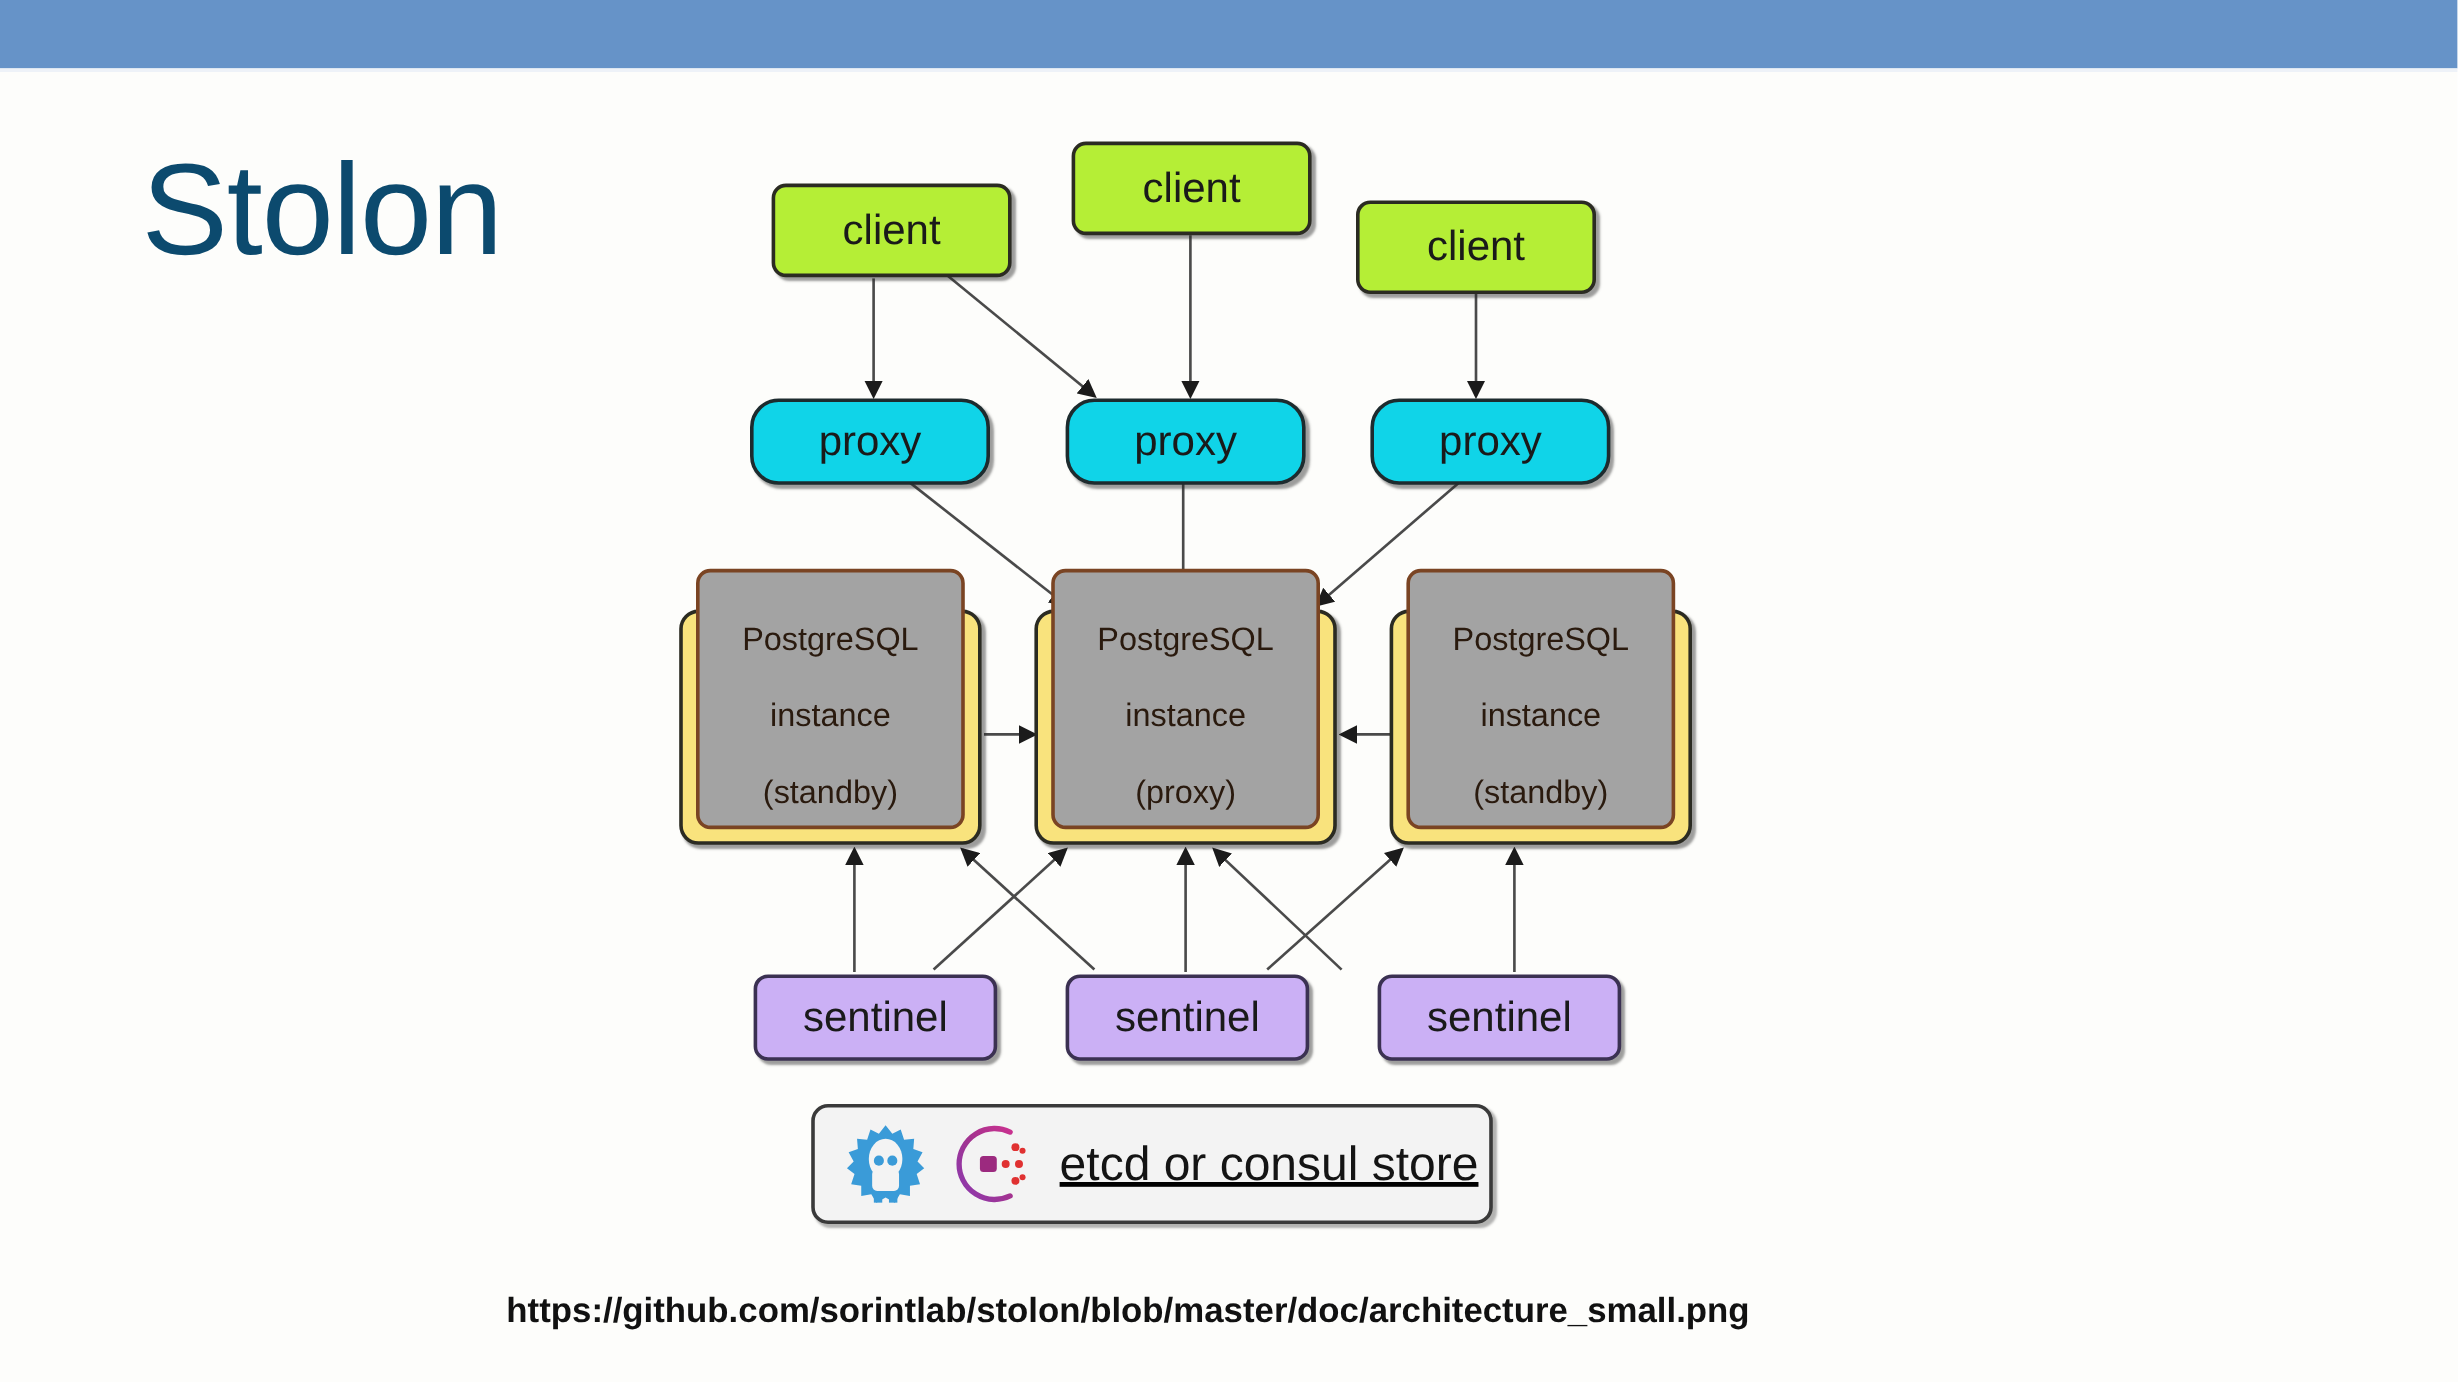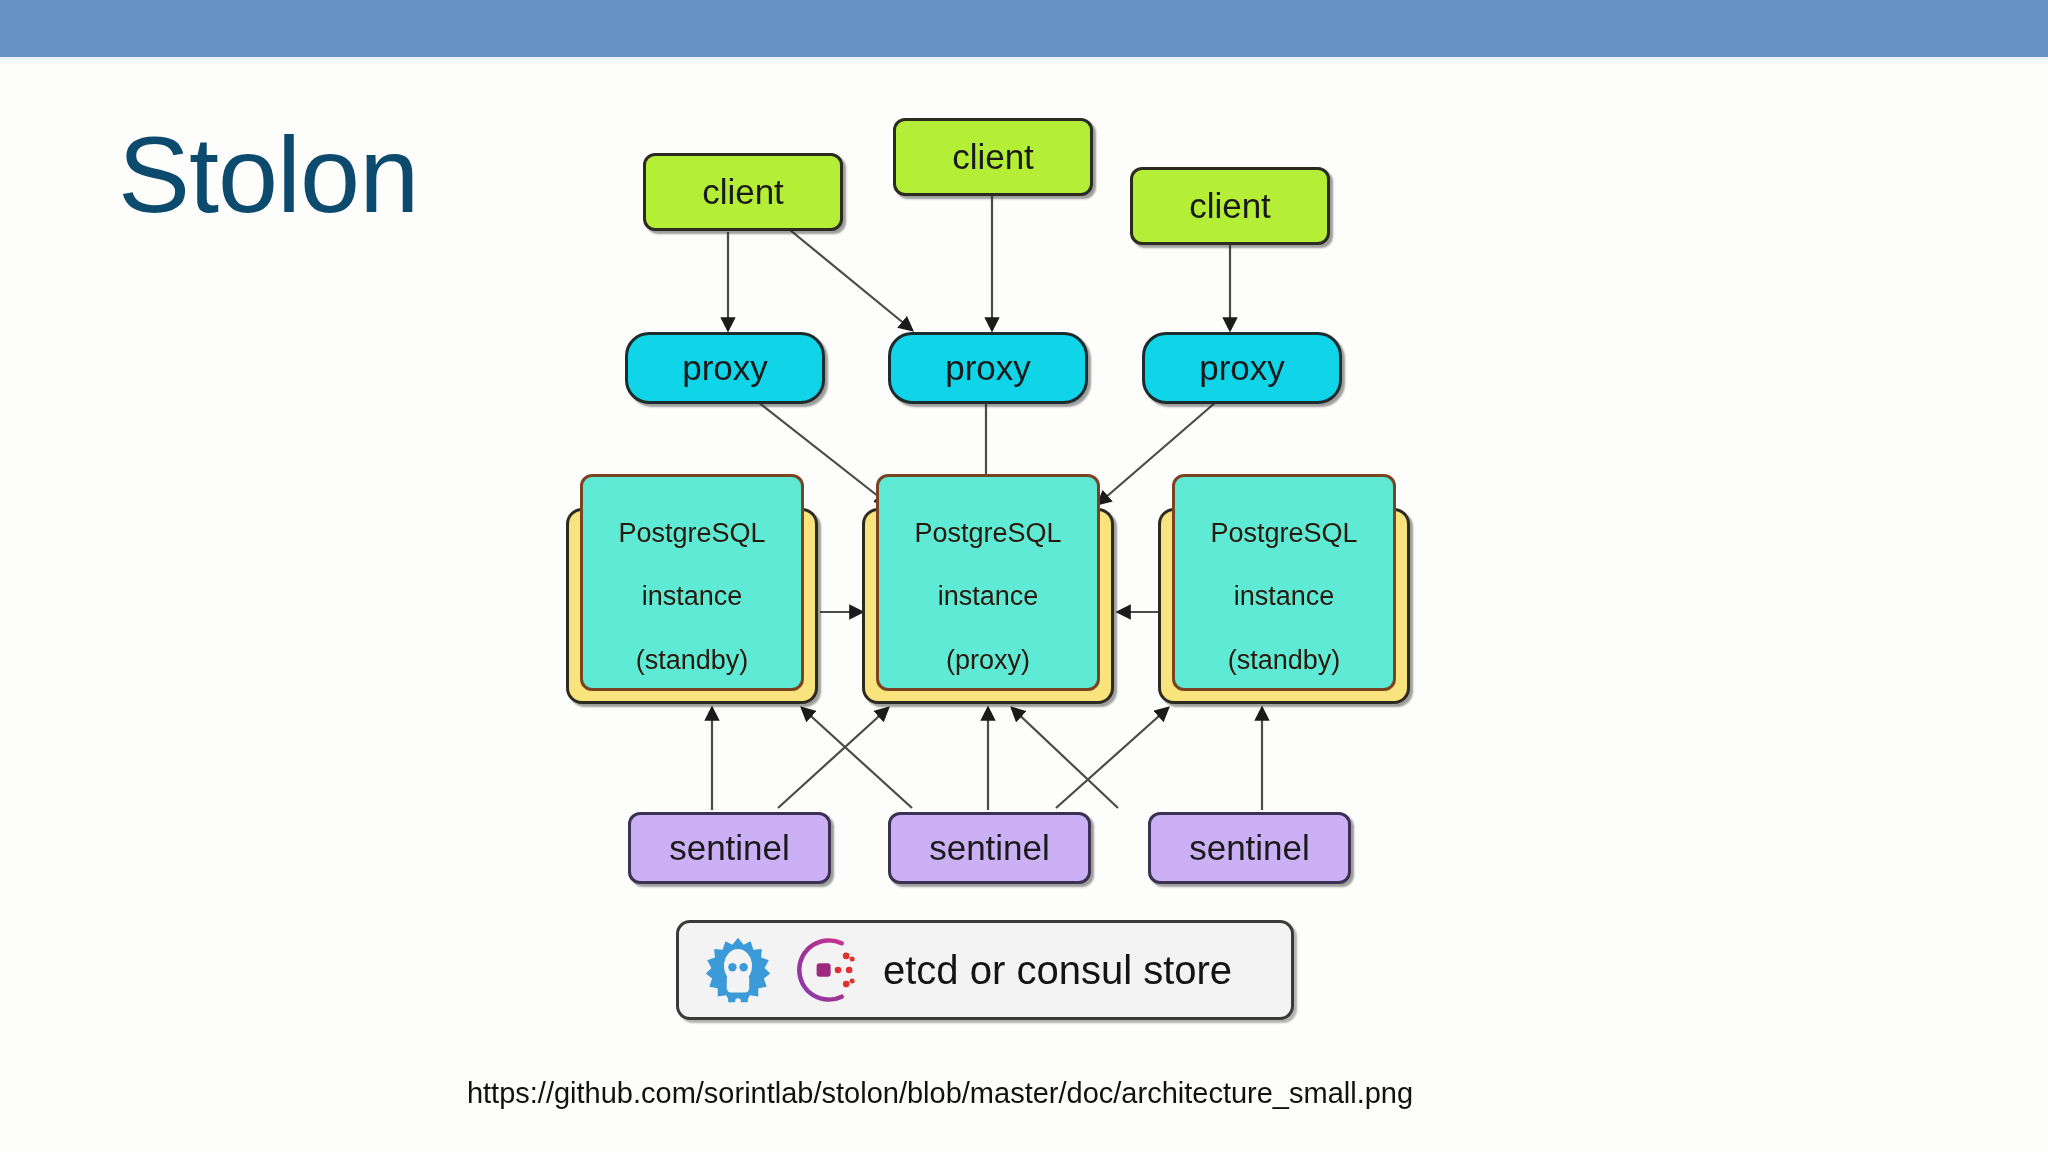--- a/index.html
+++ b/index.html
@@ -100,21 +100,21 @@
     font-size: 34px;
     text-align: center;
     padding-top: 10px;
     color: #1a1a1a;
   }
   .pg-instance {
     position: absolute;
     left: 11px;
     right: 11px;
     bottom: 10px;
-    background: #5eead4;
+    background: #a3a3a3;
     border: 3px solid #7a4423;
     border-radius: 12px;
     font-size: 27px;
     line-height: 1.18;
     color: #2a1a0e;
     text-align: center;
     padding: 9px 4px 11px 4px;
     box-sizing: border-box;
     white-space: pre-line;
     margin-top: 20px;
@@ -147,20 +147,21 @@
 
   #source-caption {
     position: absolute;
     left: 0;
     top: 1077px;
     width: 1880px;
     text-align: center;
     font-size: 29px;
     color: #111111;
     font-family: "Liberation Sans", sans-serif;
+    font-weight: bold;
   }
 </style>
 </head>
 <body>
 
 <div id="slide">
 
   <div id="header-bar"></div>
   <div id="header-rule"></div>
 
@@ -248,21 +249,21 @@
     <div class="node node-sentinel" style="left:628px; top:812px; width:203px; height:72px;">
       <span>sentinel</span>
     </div>
     <div class="node node-sentinel" style="left:888px; top:812px; width:203px; height:72px;">
       <span>sentinel</span>
     </div>
     <div class="node node-sentinel" style="left:1148px; top:812px; width:203px; height:72px;">
       <span>sentinel</span>
     </div>
 
-    <div class="node-store" style="left:676px; top:920px; width:618px; height:100px;">
+    <div class="node-store" style="left:676px; top:920px; width:568px; height:100px;text-decoration:underline;">
 
       <svg class="store-logo" width="70" height="70" viewBox="0 0 100 100" xmlns="http://www.w3.org/2000/svg">
         <g fill="#3a9bd8">
           <path d="M50 4 L58 14 L68 9 L72 21 L84 20 L83 32 L94 36 L88 47
                    L96 55 L87 62 L91 74 L79 76 L79 88 L67 86 L61 96 L50 90
                    L39 96 L33 86 L21 88 L21 76 L9 74 L13 62 L4 55 L12 47
                    L6 36 L17 32 L16 20 L28 21 L32 9 L42 14 Z"></path>
         </g>
         <g fill="#f3f3f3">
           <ellipse cx="50" cy="44" rx="20" ry="24"></ellipse>

